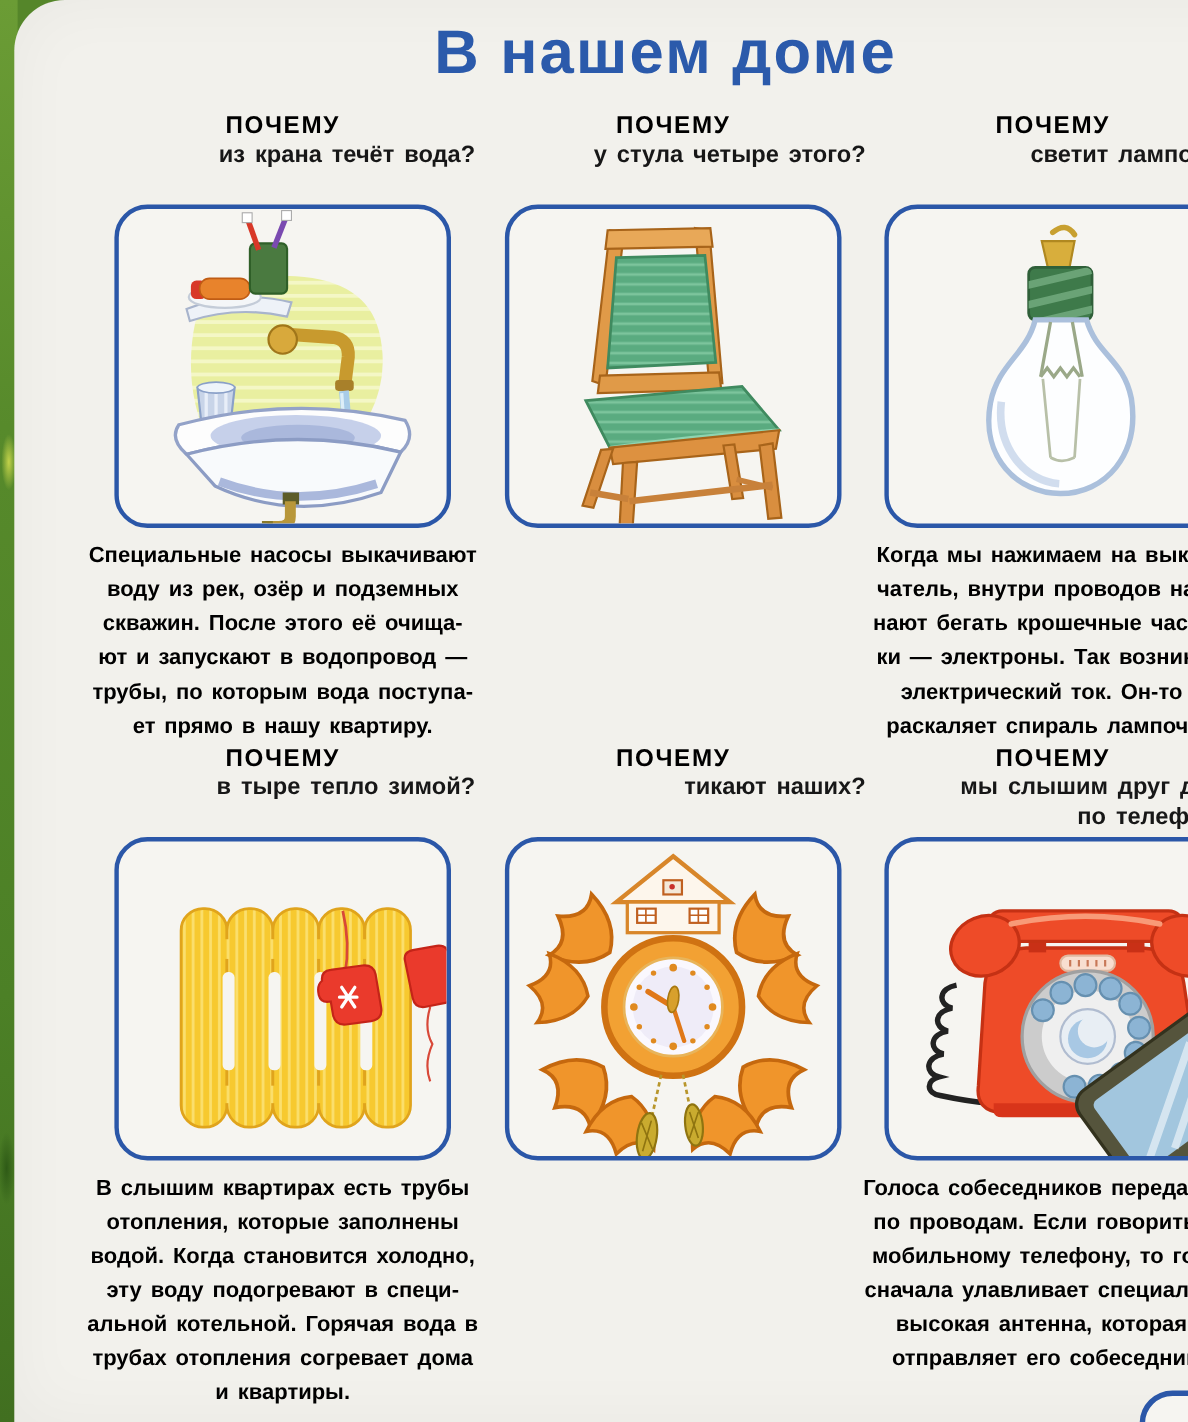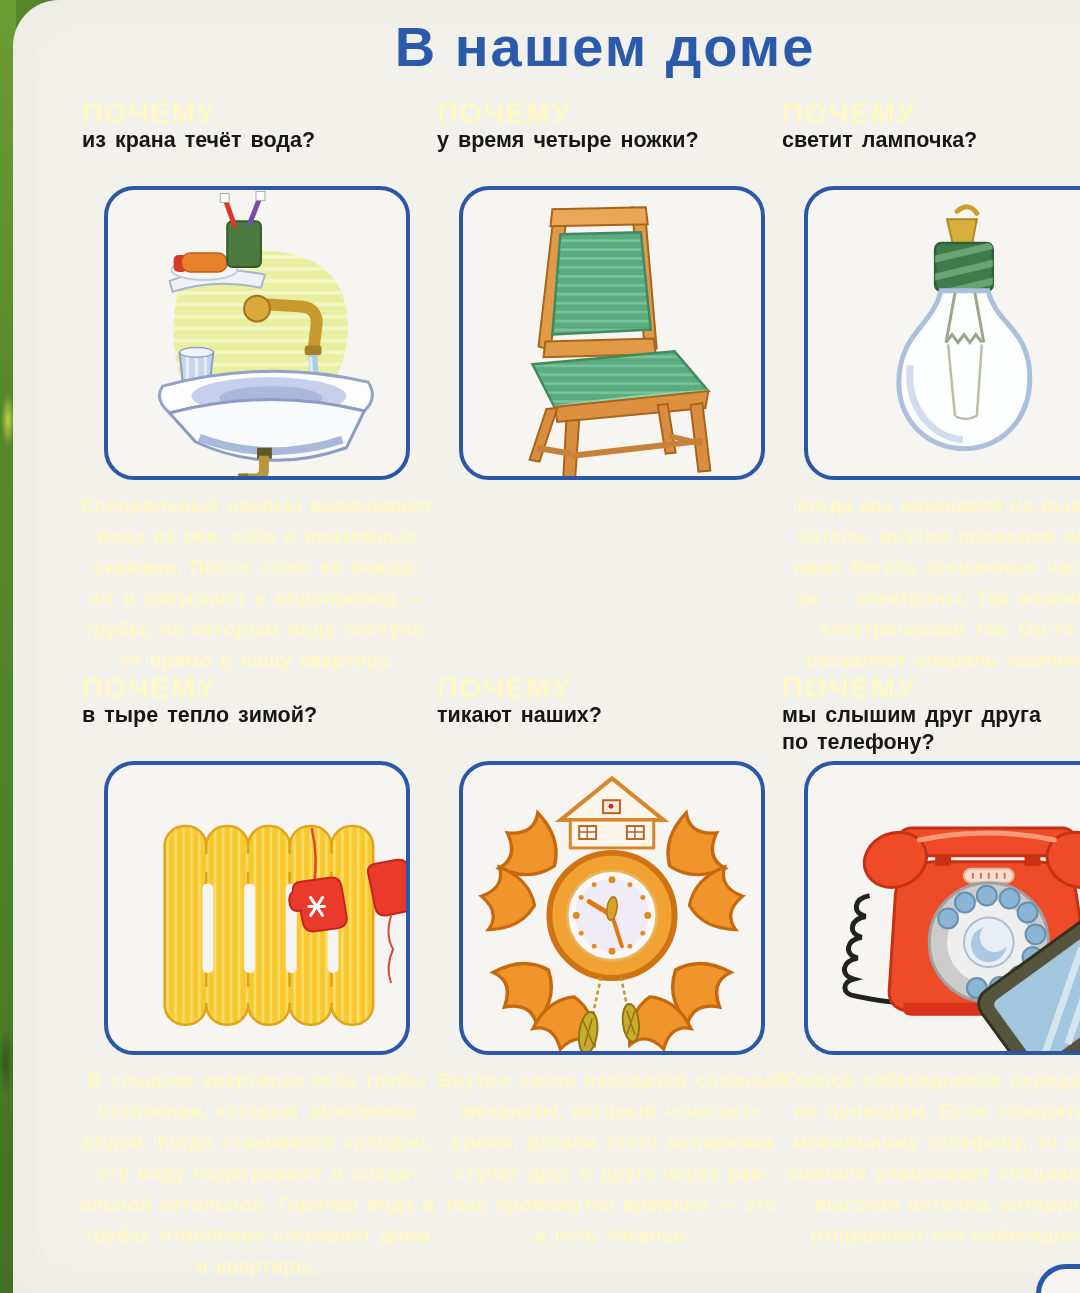--- a/index.html
+++ b/index.html
@@ -20,36 +20,36 @@
     background:#f2f1ec;border-top-left-radius:46px;
     box-shadow:inset 0 0 60px rgba(0,0,0,0.04);
   }
   .page-title{
     position:absolute;left:60px;top:14px;width:1090px;
     text-align:center;font-size:56px;font-weight:bold;letter-spacing:2px;
     color:#2b5aab;
   }
   .panel{position:absolute;width:350px;height:595px;}
   .why{
-    font-size:29px;font-weight:bold;letter-spacing:1.5px;
-    color:#fef9c3;line-height:27px;
+    text-align:center;font-size:22px;font-weight:bold;letter-spacing:1.5px;
+    color:#000000;line-height:27px;
   }
   .question{
-    text-align:left;font-size:21.5px;font-weight:bold;color:#171717;
+    text-align:right;font-size:21.5px;font-weight:bold;color:#171717;
     line-height:27px;white-space:pre-line;word-spacing:3px;
   }
   .art-box{
     position:absolute;left:22px;top:86px;width:298px;height:286px;
     background:#f6f5f1;border:4px solid #2b57a8;border-radius:30px;
     overflow:hidden;
   }
   .art-box svg{display:block;width:100%;height:100%;}
   .body{
     position:absolute;top:390px;left:-8px;width:366px;
-    text-align:center;font-size:20px;font-weight:bold;color:#fef9c3;
+    text-align:center;font-size:20px;font-weight:bold;color:#000000;
     line-height:31px;white-space:pre;word-spacing:2.5px;
   }
   .corner-box{
     position:absolute;left:1036px;top:1264px;width:140px;height:120px;
     background:#f6f5f1;border:5px solid #2b57a8;border-radius:30px;
   }
 </style>
 </head>
 <body>
 
@@ -100,21 +100,21 @@
   <div class="body">Специальные насосы выкачивают
 воду из рек, озёр и подземных
 скважин. После этого её очища-
 ют и запускают в водопровод —
 трубы, по которым вода поступа-
 ет прямо в нашу квартиру.</div>
 </section>
 
 <section class="panel" style="left:437px;top:100px;">
   <div class="why">ПОЧЕМУ</div>
-  <div class="question">у время четыре ножки?</div>
+  <div class="question">у стула четыре этого?</div>
   <div class="art-box">
     <svg viewBox="0 0 300 285">
       <defs>
         <pattern id="gtex" patternUnits="userSpaceOnUse" width="9" height="9">
           <rect width="9" height="9" fill="#5aab80"></rect>
             <path d="M0,4.5 H9" stroke="#7cc49c" stroke-width="2.5"></path>
         </pattern>
       </defs>
       <polygon points="92,18 105,20 88,160 76,156" fill="#e09a48" stroke="#a8641a" stroke-width="2"></polygon>
       <polygon points="170,16 183,18 195,158 183,158" fill="#e09a48" stroke="#a8641a" stroke-width="2"></polygon>
@@ -259,26 +259,20 @@
       <path d="M150,150 L160,181" stroke="#e07818" stroke-width="4" stroke-linecap="round"></path>
       <ellipse cx="150" cy="143" rx="5" ry="12" fill="#d8a02c" stroke="#a87810" stroke-width="1.5" transform="rotate(8 150 143)"></ellipse>
       <path d="M139,212 L128,262" stroke="#b8962c" stroke-width="2.5" stroke-dasharray="4 3"></path>
       <path d="M159,212 L167,250" stroke="#b8962c" stroke-width="2.5" stroke-dasharray="4 3"></path>
       <ellipse cx="126" cy="268" rx="9" ry="21" fill="#c9ab2f" stroke="#8f7410" stroke-width="2" transform="rotate(8 126 268)"></ellipse>
       <ellipse cx="169" cy="258" rx="8" ry="19" fill="#c9ab2f" stroke="#8f7410" stroke-width="2" transform="rotate(-6 169 258)"></ellipse>
       <path d="M121,256 L131,280 M130,254 L122,282" stroke="#8f7410" stroke-width="1.5"></path>
       <path d="M165,246 L173,270 M173,246 L165,270" stroke="#8f7410" stroke-width="1.5"></path>
     </svg>
   </div>
-  <div class="body">Внутри часов находится сложный
-механизм, который «считает»
-время. Детали этого механизма
-стучат друг о друга через рав-
-ные промежутки времени — это
-и есть тиканье.</div>
 </section>
 
 <section class="panel" style="left:782px;top:675px;">
   <div class="why">ПОЧЕМУ</div>
   <div class="question">мы слышим друг друга
 по телефону?</div>
   <div class="art-box">
     <svg viewBox="0 0 300 285">
       <path d="M62,130 c-16,3 -18,17 -4,21 c-16,3 -18,17 -4,21 c-16,3 -18,17 -4,21 c-16,3 -18,17 -4,21 c-12,3 -12,15 1,17 c14,3 30,6 46,7" fill="none" stroke="#222222" stroke-width="5"></path>
       <path d="M88,128 Q92,98 126,96 L232,96 Q266,98 270,128 L284,222 Q287,245 262,247 L104,247 Q79,245 82,222 Z" fill="#ee4b28" stroke="#c53114" stroke-width="3"></path>

